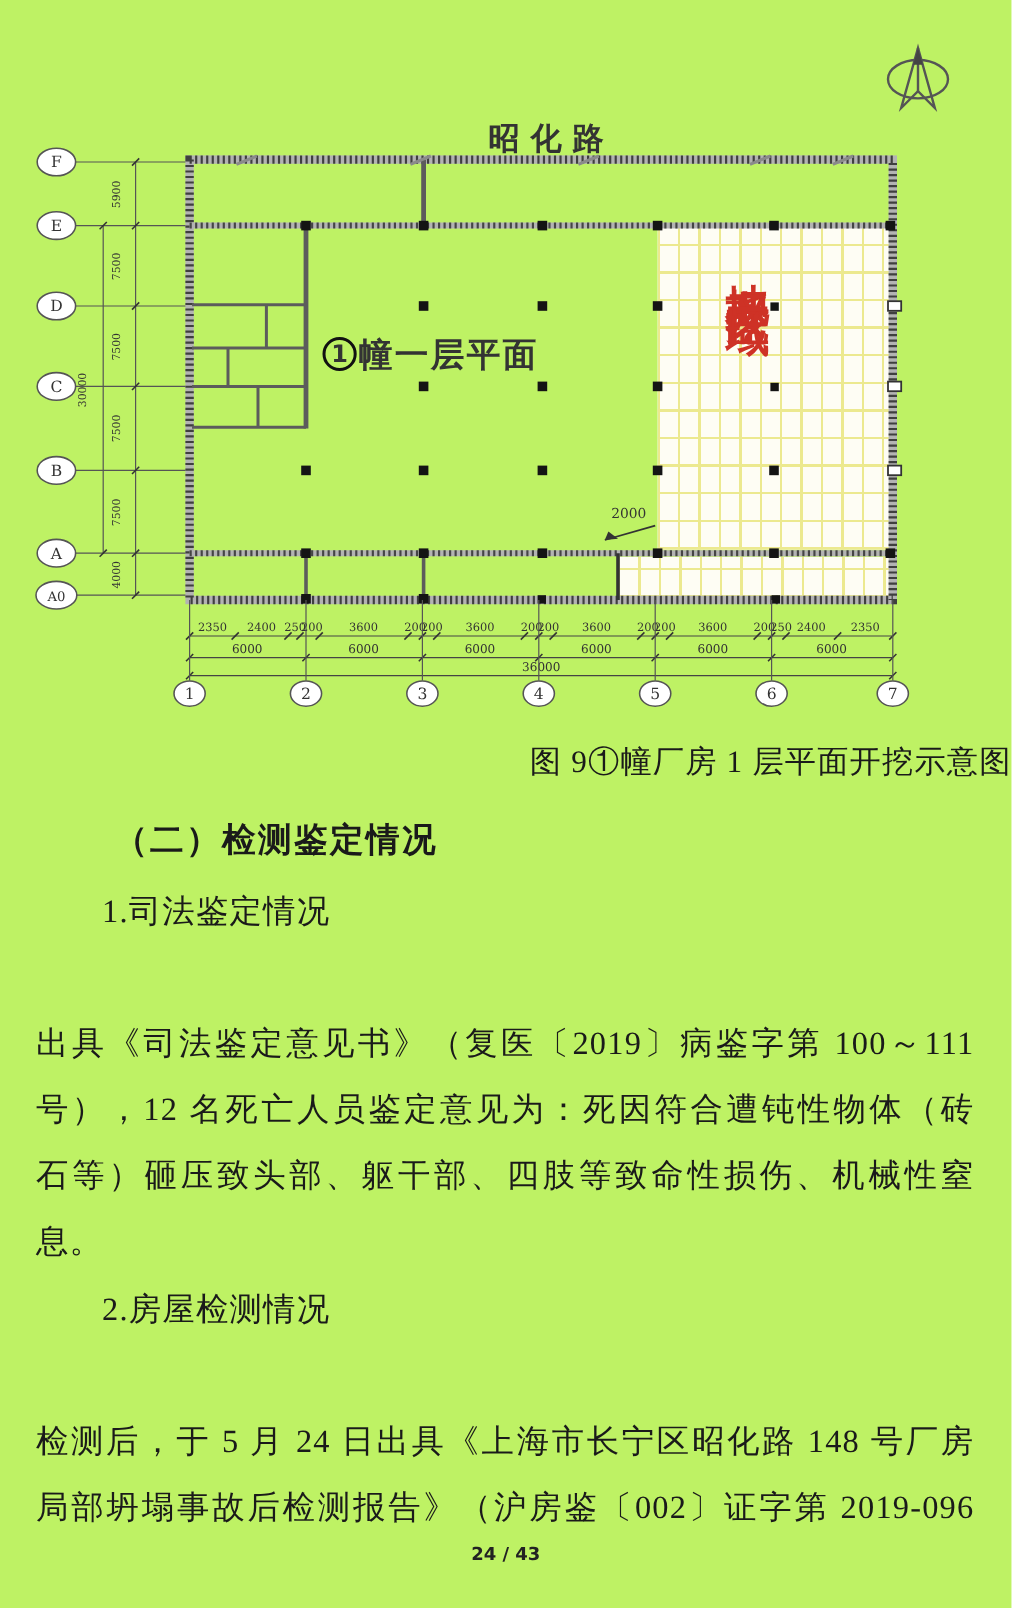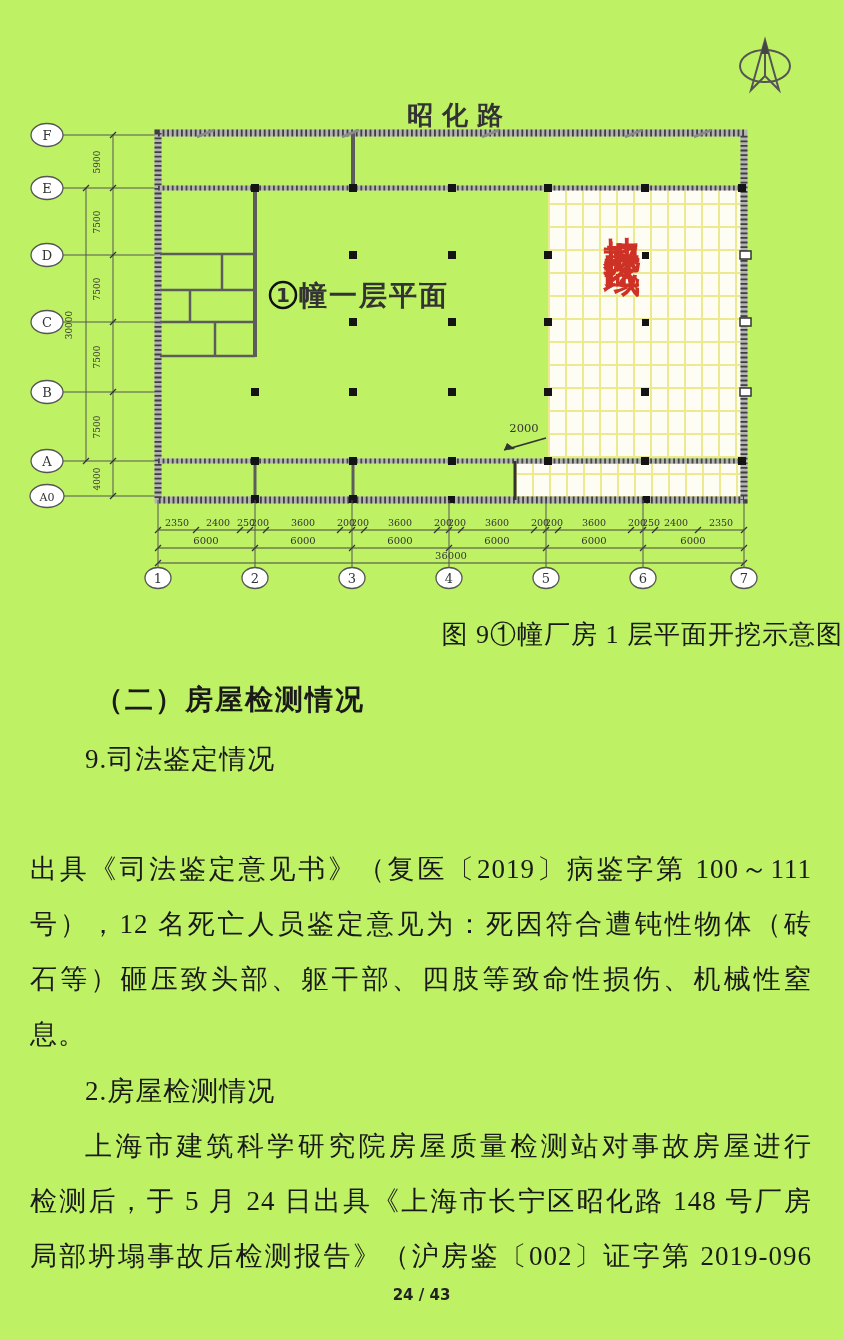--- a/index.html
+++ b/index.html
@@ -278,26 +278,25 @@
       <ellipse cx="546" cy="578" rx="13" ry="10.5" fill="#fff" stroke="#555" stroke-width="1.3"></ellipse>
       <text x="546" y="582.5" text-anchor="middle">5</text>
       <ellipse cx="643" cy="578" rx="13" ry="10.5" fill="#fff" stroke="#555" stroke-width="1.3"></ellipse>
       <text x="643" y="582.5" text-anchor="middle">6</text>
       <ellipse cx="744" cy="578" rx="13" ry="10.5" fill="#fff" stroke="#555" stroke-width="1.3"></ellipse>
       <text x="744" y="582.5" text-anchor="middle">7</text>
     </g>
   </svg>
 
   <div class="caption">图 9①幢厂房 1 层平面开挖示意图</div>
-  <div class="heading">（二）房屋检测情况</div>
-
-  <div class="tline indent noj" style="top:742px">9.司法鉴定情况</div>
+  <div class="heading">（二）检测鉴定情况</div>
+
+  <div class="tline indent noj" style="top:742px">1.司法鉴定情况</div>
   <div class="tline" style="top:852px">出具《司法鉴定意见书》（复医〔2019〕病鉴字第 100～111</div>
   <div class="tline" style="top:907px">号），12 名死亡人员鉴定意见为：死因符合遭钝性物体（砖</div>
   <div class="tline" style="top:962px">石等）砸压致头部、躯干部、四肢等致命性损伤、机械性窒</div>
   <div class="tline noj" style="top:1017px">息。</div>
   <div class="tline indent noj" style="top:1074px">2.房屋检测情况</div>
-  <div class="tline indent" style="top:1129px">上海市建筑科学研究院房屋质量检测站对事故房屋进行</div>
   <div class="tline" style="top:1184px">检测后，于 5 月 24 日出具《上海市长宁区昭化路 148 号厂房</div>
   <div class="tline" style="top:1239px">局部坍塌事故后检测报告》（沪房鉴〔002〕证字第 2019-096</div>
 
   <div class="footer">24 / 43</div>
 </div>
 
 </body></html>

